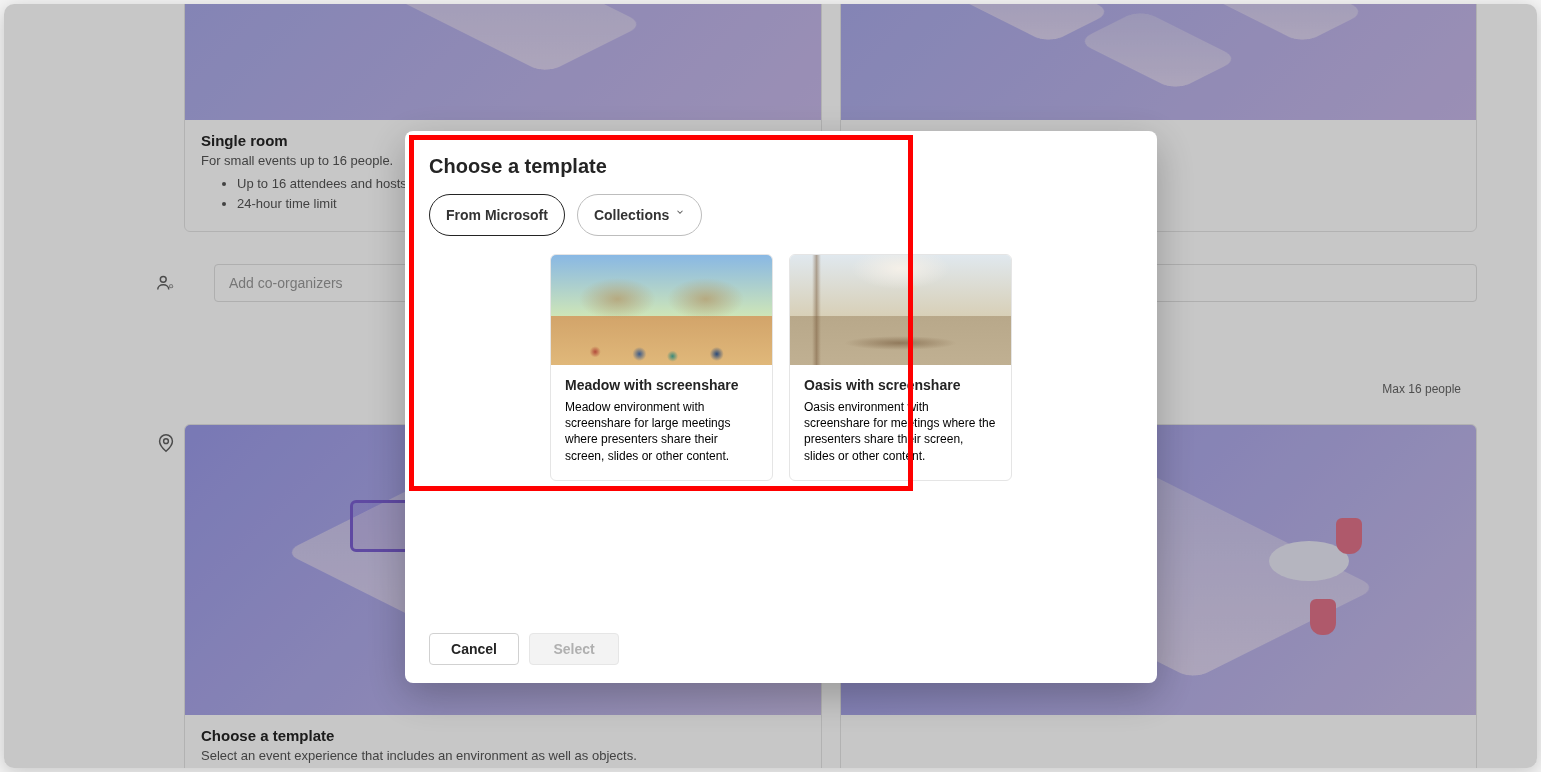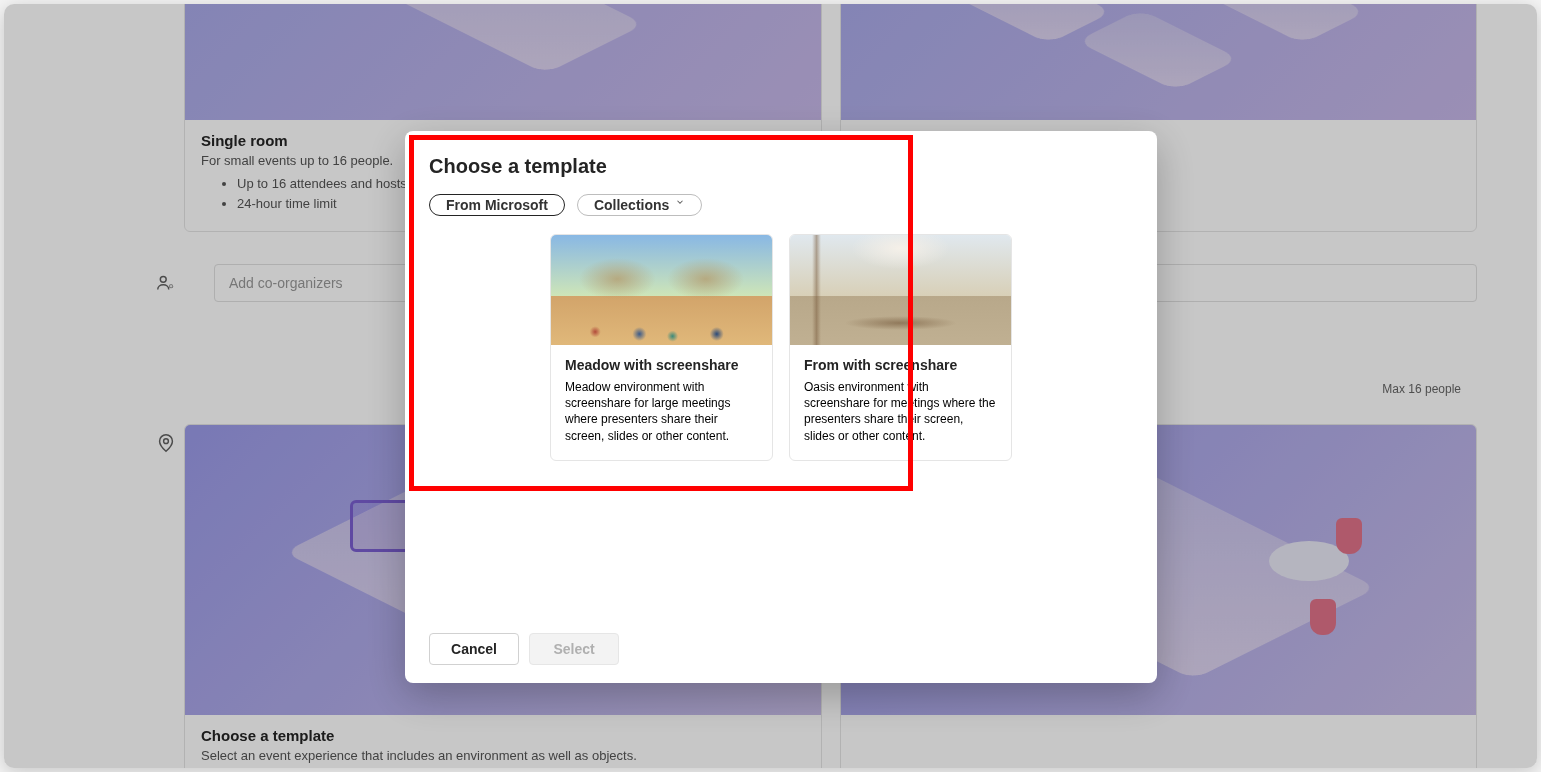--- a/index.html
+++ b/index.html
@@ -143,21 +143,21 @@
     margin-bottom: 16px;
   }
   .pill-row {
     display: flex;
     gap: 12px;
     margin-bottom: 18px;
   }
   .pill {
     border: 1px solid #bdbdbd;
     border-radius: 999px;
-    padding: 2px 16px;
+    padding: 12px 16px;
     font-size: 14px;
     font-weight: 600;
     color: #333;
     background: #fff;
     cursor: pointer;
     display: inline-flex;
     align-items: flex-start;
     gap: 6px;
   }
   .pill.active {
@@ -396,21 +396,21 @@
     <div class="template-card">
       <div class="template-thumb thumb-meadow"></div>
       <div class="template-body">
         <div class="template-title">Meadow with screenshare</div>
         <div class="template-desc">Meadow environment with screenshare for large meetings where presenters share their screen, slides or other content.</div>
       </div>
     </div>
     <div class="template-card">
       <div class="template-thumb thumb-oasis"></div>
       <div class="template-body">
-        <div class="template-title">From with screenshare</div>
+        <div class="template-title">Oasis with screenshare</div>
         <div class="template-desc">Oasis environment with screenshare for meetings where the presenters share their screen, slides or other content.</div>
       </div>
     </div>
   </div>
 
   <div class="modal-footer">
     <button class="btn">Cancel</button>
     <button class="btn disabled">Select</button>
   </div>
 </div>

